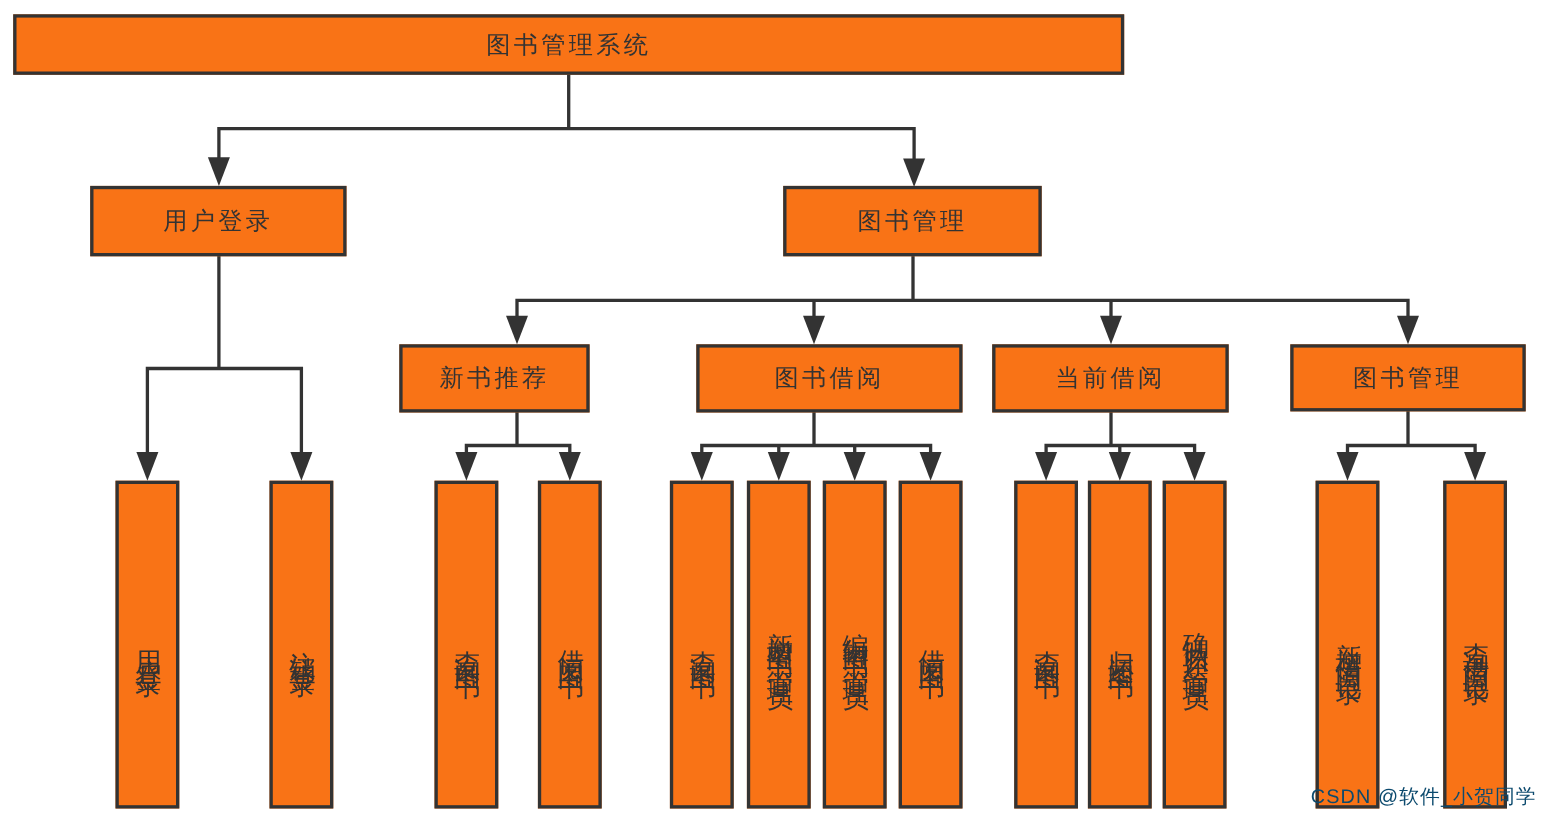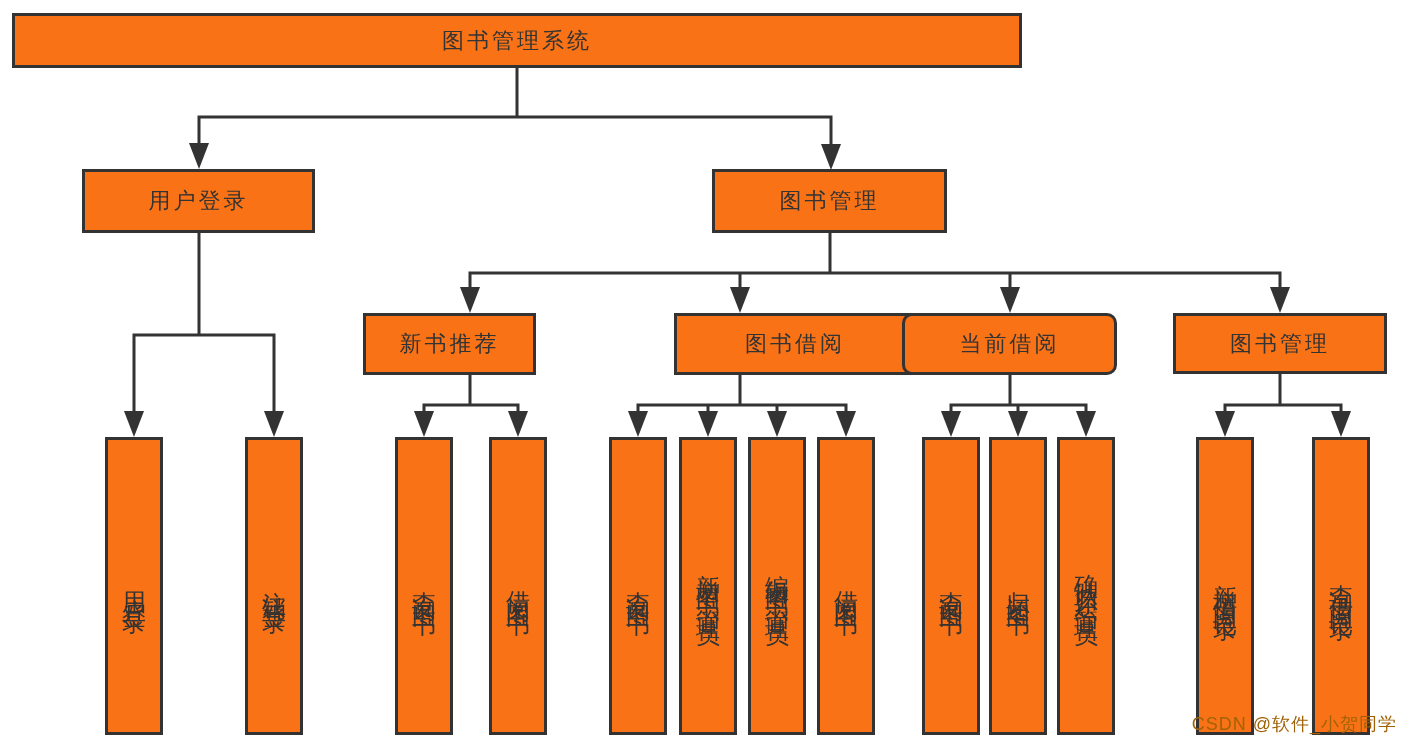--- a/index.html
+++ b/index.html
@@ -11,21 +11,21 @@
   .node {
     position:absolute; box-sizing:border-box; border:3px solid #333333; background:#f97316;
     display:flex; align-items:center; justify-content:center; color:#333333;
   }
   .hbox { font-size:22px; letter-spacing:3px; }
   .vbox {
     writing-mode:vertical-rl; text-orientation:mixed;
     font-size:24px; letter-spacing:7px; line-height:1;
   }
   #watermark {
-    position:absolute; right:8px; top:712px; font-size:18px; color:#a16207;
+    position:absolute; right:8px; top:712px; font-size:18px; color:#0c4a6e;
     letter-spacing:1px; z-index:5;
   }
 </style>
 </head>
 <body>
 
 <div id="stage">
 
   <svg id="connectors" viewBox="0 0 1405 747" xmlns="http://www.w3.org/2000/svg">
     <path fill="none" stroke="#333333" stroke-width="3" stroke-linecap="square" d="
@@ -59,22 +59,22 @@
       <polygon points="1331,411 1351,411 1341,437"></polygon>
     </g>
   </svg>
 
   <div class="node hbox" style="left:12px; top:13px; width:1010px; height:55px;">图书管理系统</div>
 
   <div class="node hbox" style="left:82px; top:169px; width:233px; height:64px;">用户登录</div>
   <div class="node hbox" style="left:712px; top:169px; width:235px; height:64px;text-align:center;">图书管理</div>
 
   <div class="node hbox" style="left:363px; top:313px; width:173px; height:62px;">新书推荐</div>
-  <div class="node hbox" style="left:633px; top:313px; width:242px; height:62px;margin-left:41px;">图书借阅</div>
-  <div class="node hbox" style="left:902px; top:313px; width:215px; height:62px;border-radius:10px;">当前借阅</div>
+  <div class="node hbox" style="left:633px; top:313px; width:242px; height:62px;">图书借阅</div>
+  <div class="node hbox" style="left:902px; top:313px; width:215px; height:62px;">当前借阅</div>
   <div class="node hbox" style="left:1173px; top:313px; width:214px; height:61px;">图书管理</div>
 
   <div class="node vbox" style="left:105px; top:437px; width:58px; height:298px;">用户登录</div>
   <div class="node vbox" style="left:245px; top:437px; width:58px; height:298px;">注销登录</div>
 
   <div class="node vbox" style="left:395px; top:437px; width:58px; height:298px;">查询图书</div>
   <div class="node vbox" style="left:489px; top:437px; width:58px; height:298px;">借阅图书</div>
 
   <div class="node vbox" style="left:609px; top:437px; width:58px; height:298px;">查询图书</div>
   <div class="node vbox" style="left:679px; top:437px; width:58px; height:298px;">新增图书（管理员）</div>

